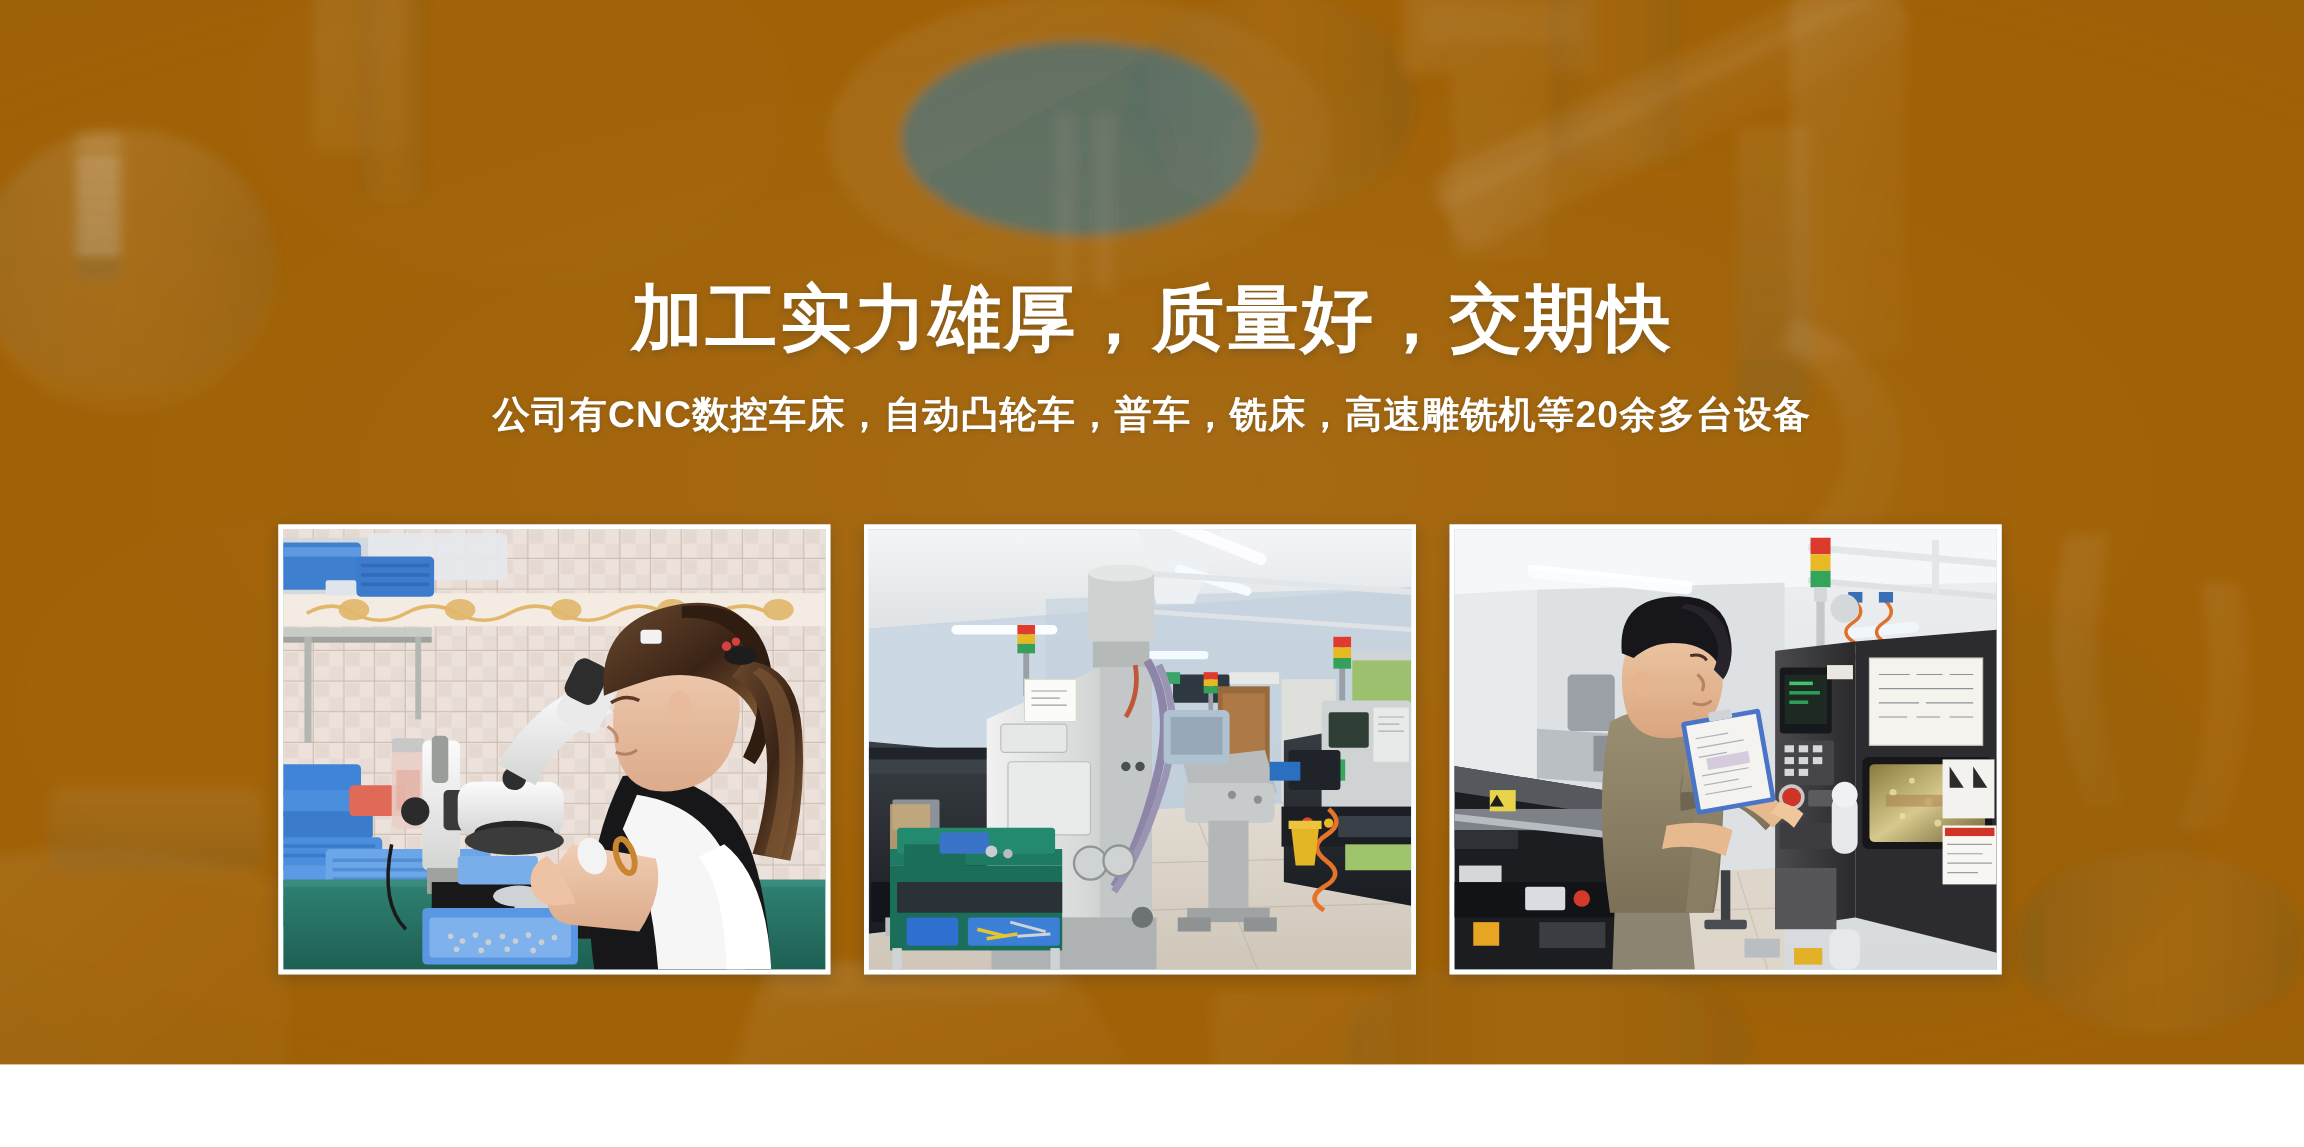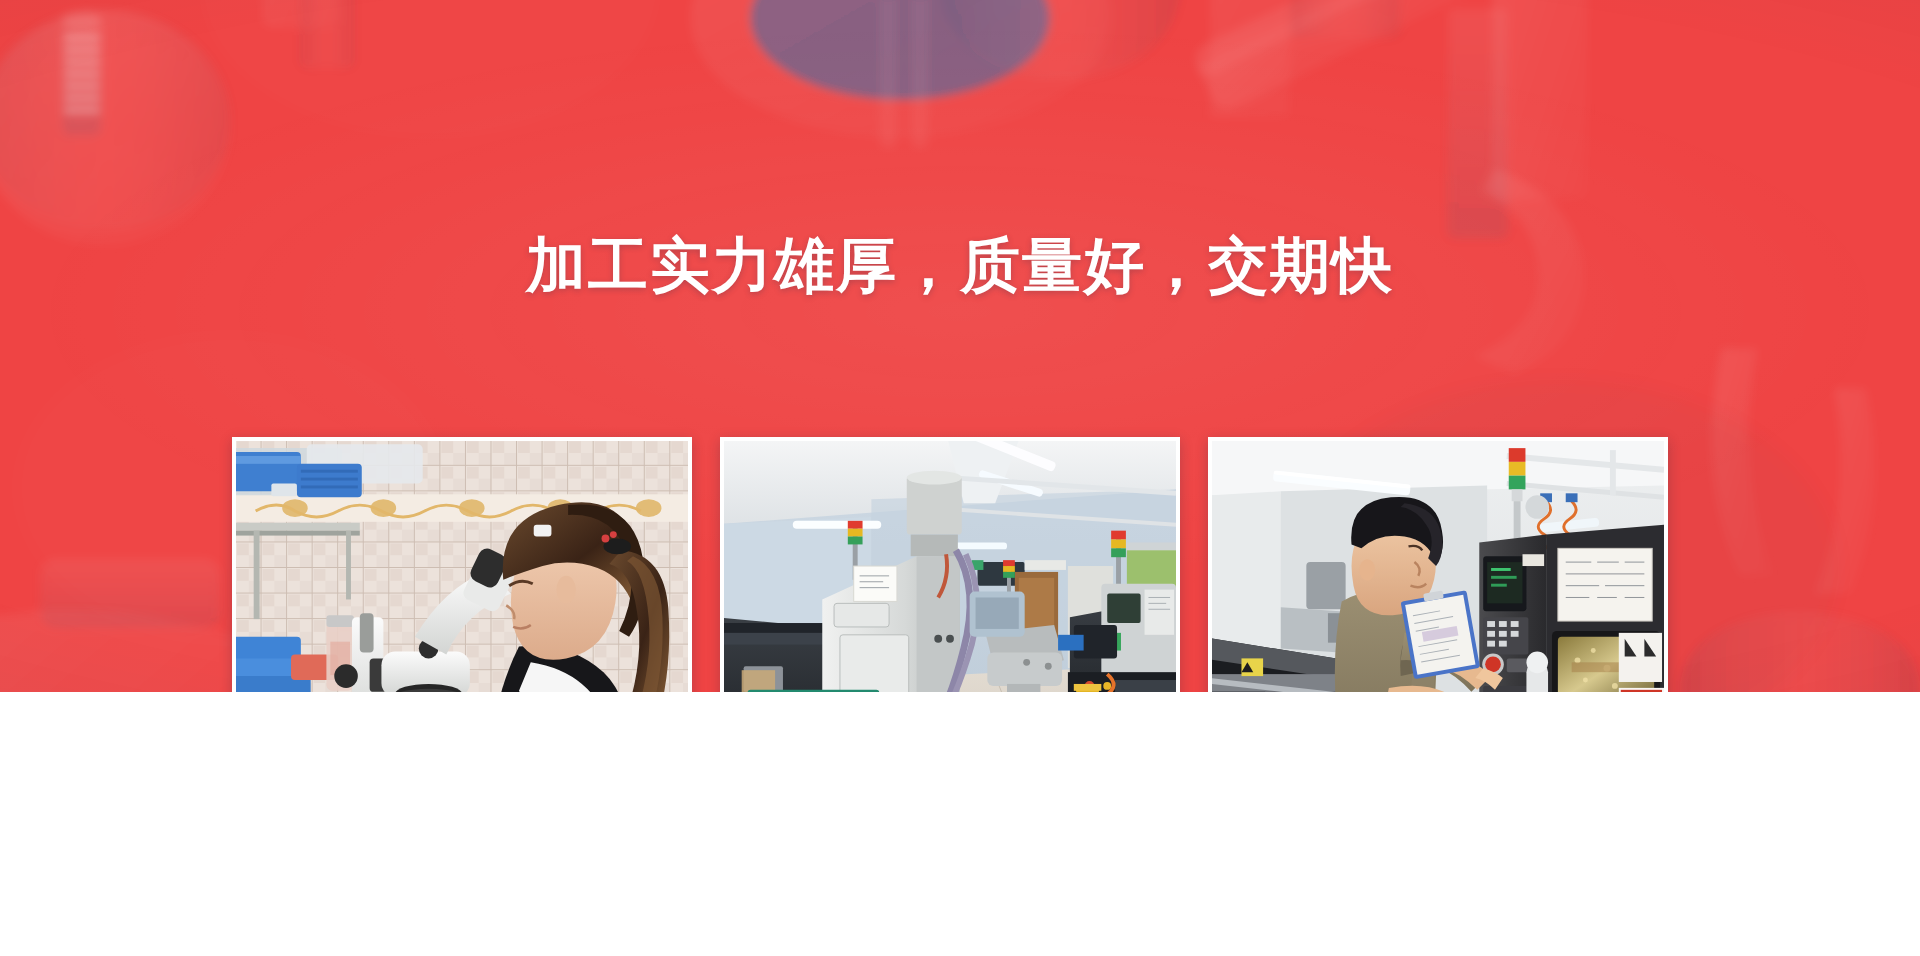--- a/index.html
+++ b/index.html
@@ -1,22 +1,22 @@
 <!DOCTYPE html>
 <html><head>
 <meta charset="utf-8">
 <style>
   * { margin:0; padding:0; box-sizing:border-box; }
   html, body {
     width:1920px; height:956px; overflow:hidden;
     font-family:"Liberation Sans","DejaVu Sans",sans-serif;
   }
   #banner{
-    position:relative; width:1920px; height:692px;
-    background:#ef4444; overflow:hidden;
+    position:relative; width:1920px; height:887px;
+    background:#a16207; overflow:hidden;
   }
   
   .wm{ position:absolute; inset:0; overflow:hidden; pointer-events:none; }
   .wm svg{ position:absolute; inset:0; width:100%; height:100%; }
   
   .vig{
     position:absolute; inset:0; pointer-events:none;
     background:
       radial-gradient(ellipse 70% 60% at 50% 45%, rgba(255,255,255,.06) 0%, rgba(255,255,255,0) 70%),
       radial-gradient(ellipse 120% 100% at 50% 50%, rgba(0,0,0,0) 55%, rgba(0,40,80,.10) 100%);
@@ -138,20 +138,21 @@
         <ellipse cx="430" cy="120" rx="230" ry="150" fill="#ffffff" opacity=".03"></ellipse>
         <ellipse cx="1560" cy="700" rx="280" ry="190" fill="#063f6b" opacity=".05"></ellipse>
         <ellipse cx="230" cy="620" rx="220" ry="160" fill="#ffffff" opacity=".025"></ellipse>
       </g>
     </svg>
   </div>
   <div class="vig"></div>
 
   <div class="copy">
     <div class="headline">加工实力雄厚，质量好，交期快</div>
+    <div class="subhead">公司有CNC数控车床，自动凸轮车，普车，铣床，高速雕铣机等20余多台设备</div>
   </div>
 
   <div class="photos">
 
     <div class="photo">
       <svg viewBox="0 0 460 375" preserveAspectRatio="xMidYMid slice">
         <defs>
           <linearGradient id="p1wall" x1="0" y1="0" x2="0" y2="1">
             <stop offset="0" stop-color="#efe6e0"></stop>
               <stop offset="1" stop-color="#ddd0c8"></stop>

